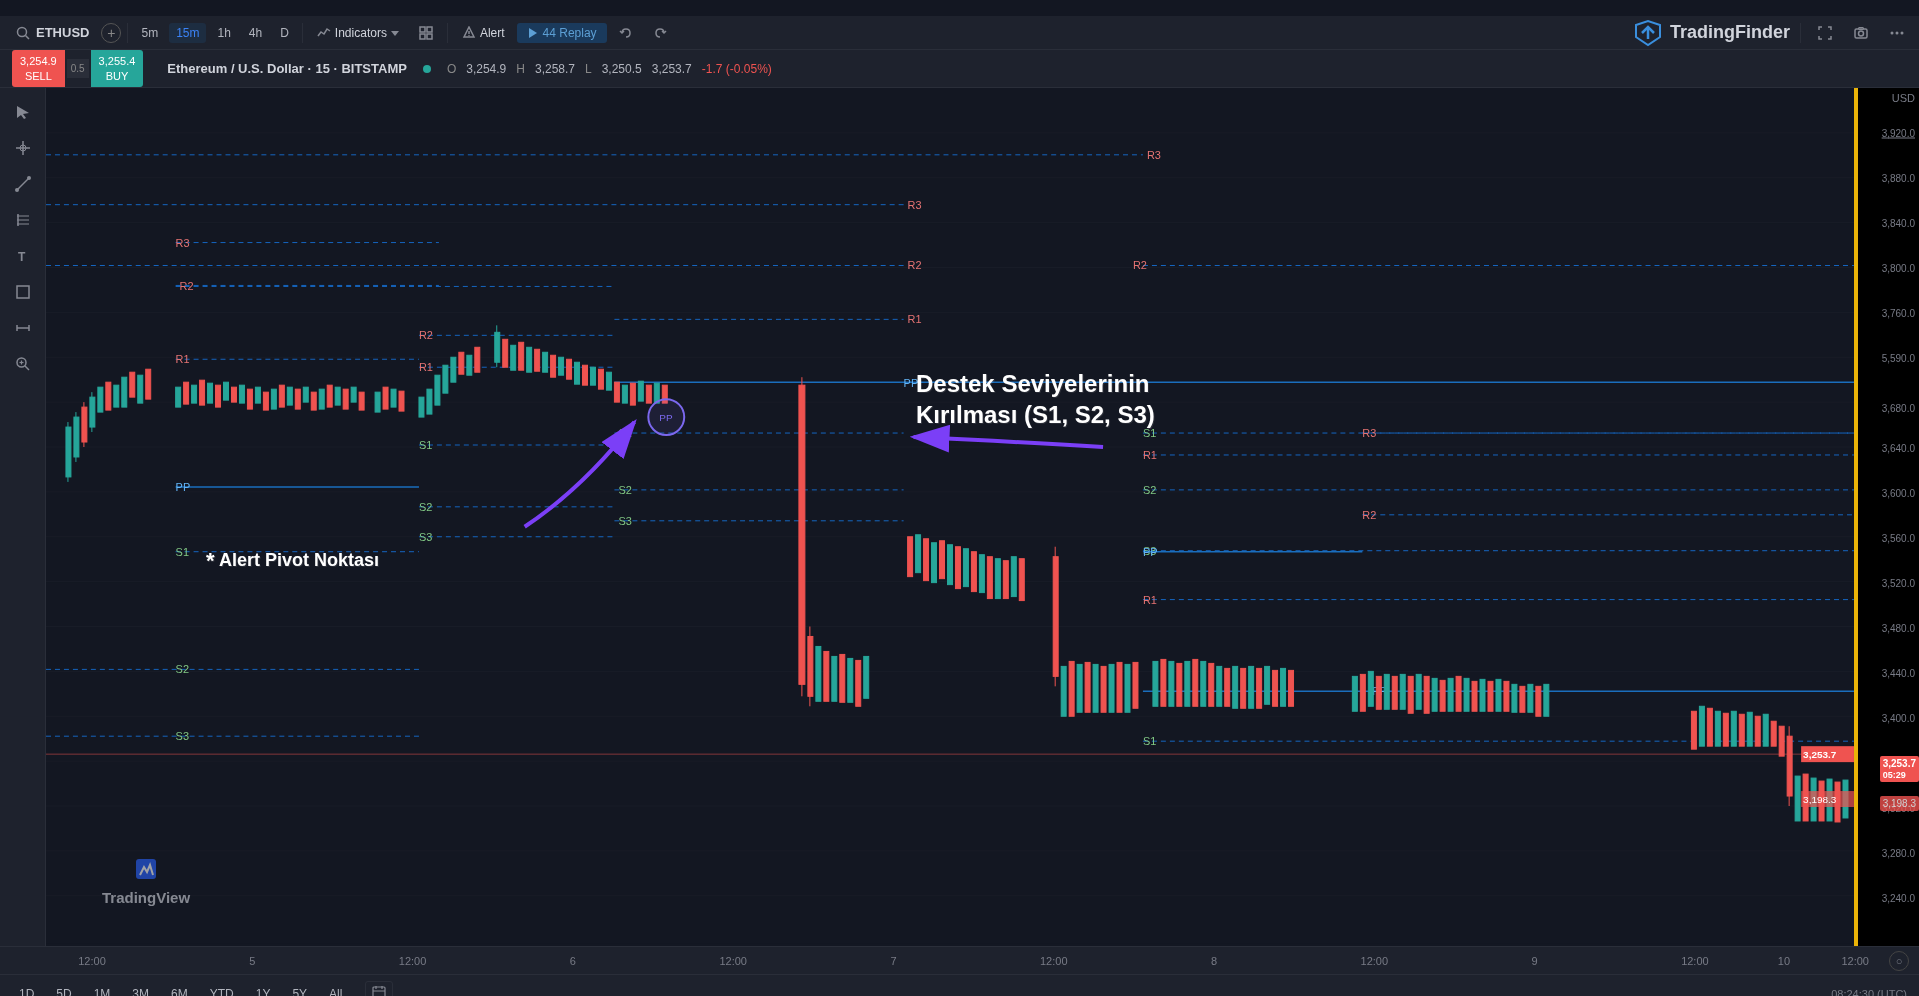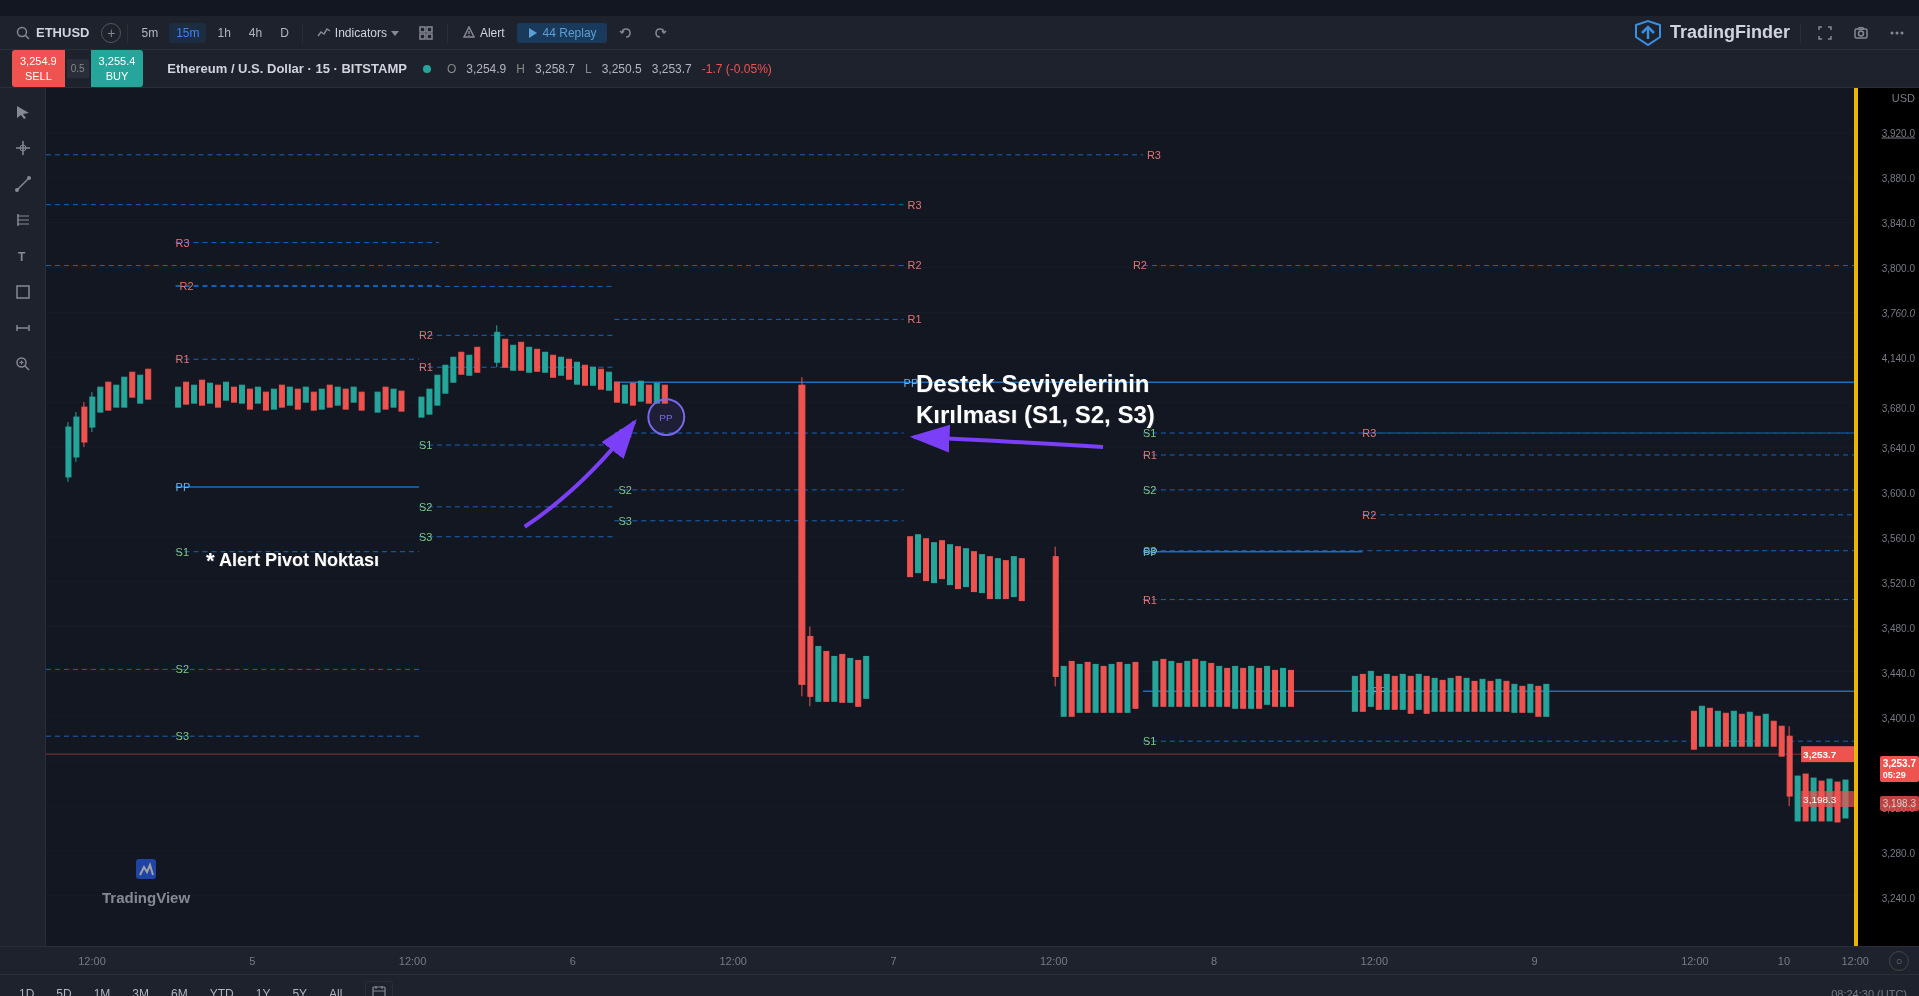--- a/index.html
+++ b/index.html
@@ -932,22 +932,22 @@
   </div>
 
   <div class="right-axis" style="width:65px; position:relative; background:#000000; border-left:4px solid #eab308;">
     <span class="usd-label">USD</span>
 
     <div style="position:absolute; top:0; left:0; right:0; bottom:0;">
       <span class="axis-price-label" style="top:45px;text-decoration:underline;">3,920.0</span>
       <span class="axis-price-label" style="top:90px;">3,880.0</span>
       <span class="axis-price-label" style="top:135px;">3,840.0</span>
       <span class="axis-price-label" style="top:180px;">3,800.0</span>
-      <span class="axis-price-label" style="top:225px;font-style:italic;">3,760.0</span>
-      <span class="axis-price-label" style="top:270px;">4,140.0</span>
+      <span class="axis-price-label" style="top:225px;">3,760.0</span>
+      <span class="axis-price-label" style="top:270px;">5,590.0</span>
       <span class="axis-price-label" style="top:311px;margin-top:9px;">3,680.0</span>
       <span class="axis-price-label" style="top:360px;">3,640.0</span>
       <span class="axis-price-label" style="top:405px;">3,600.0</span>
       <span class="axis-price-label" style="top:450px;">3,560.0</span>
       <span class="axis-price-label" style="top:495px;">3,520.0</span>
       <span class="axis-price-label" style="top:540px;">3,480.0</span>
       <span class="axis-price-label" style="top:585px;">3,440.0</span>
       <span class="axis-price-label" style="top:630px;">3,400.0</span>
       <span class="axis-price-label" style="top:675px;">3,360.0</span>
       <span class="axis-price-label" style="top:720px;">3,320.0</span>

